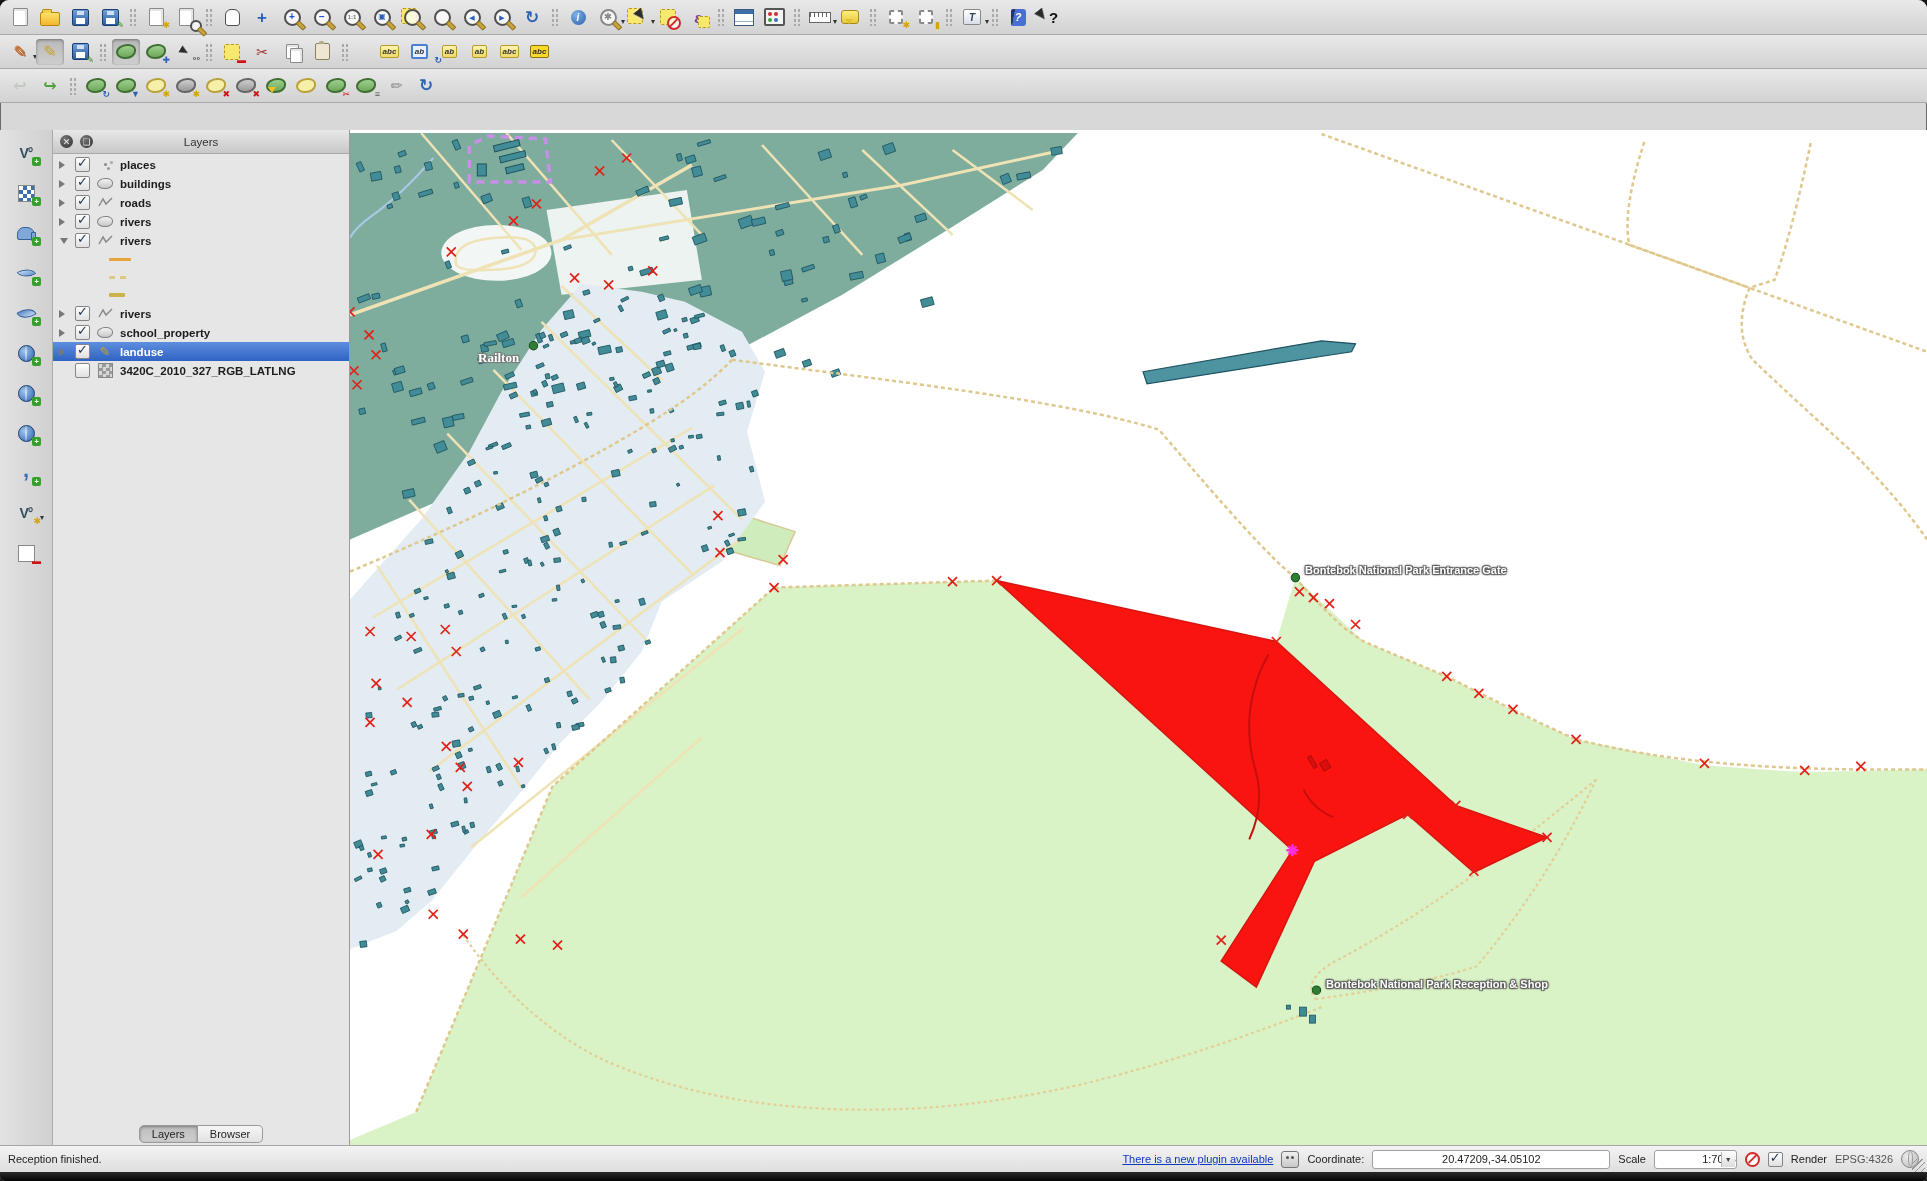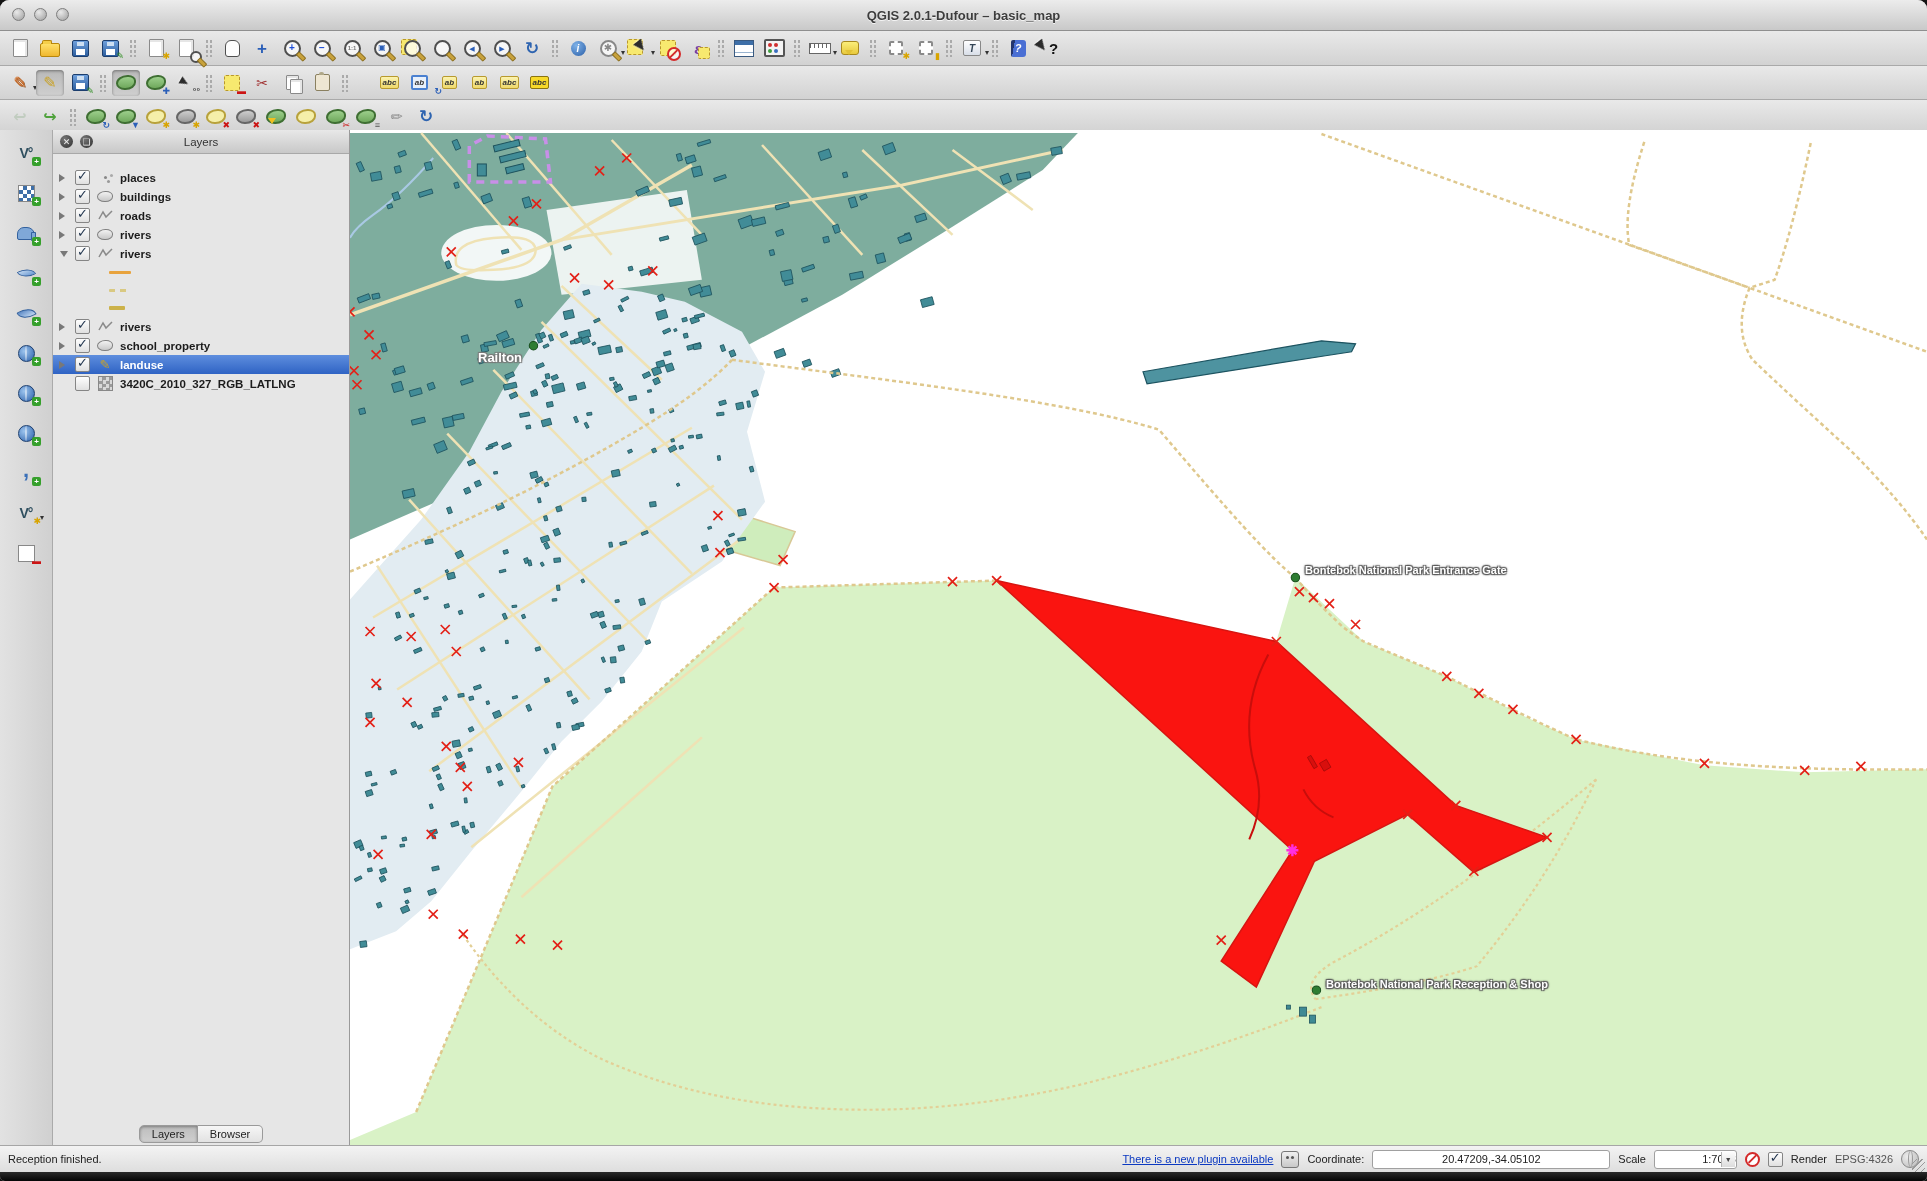--- a/index.html
+++ b/index.html
@@ -88,21 +88,21 @@
   .main{display:flex;position:absolute;top:130px;left:0;right:0;bottom:35px;}
   .dock{width:52px;background:linear-gradient(90deg,#e2e2e2,#d0d0d0);border-right:1px solid #aaa;
     display:flex;flex-direction:column;align-items:center;padding-top:10px;gap:14px;}
   .dock .tbi{width:30px;height:26px;}
   .layers-panel{width:296px;background:#e6e6e6;border-right:1px solid #9a9a9a;position:relative;display:flex;flex-direction:column;}
   .panel-header{height:23px;background:linear-gradient(#e8e8e8,#c8c8c8);border-bottom:1px solid #a8a8a8;
     display:flex;align-items:center;position:relative;}
   .panel-title{position:absolute;left:0;right:0;text-align:center;font-size:11.5px;color:#333;}
   .ph-btn{width:13px;height:13px;border-radius:50%;background:radial-gradient(circle at 35% 30%,#777,#2e2e2e);
     color:#eee;font-size:9px;display:flex;align-items:center;justify-content:center;margin-left:7px;z-index:2;font-weight:bold;}
-  .layers-list{padding-top:14px;flex:1;}
+  .layers-list{padding-top:1px;flex:1;}
   .lrow{display:flex;align-items:center;height:19px;padding-left:6px;gap:6px;}
   .lrow .spacer{width:10px;flex:none;display:flex;justify-content:center;}
   .tri-r{width:0;height:0;border:4px solid transparent;border-left:6px solid #787878;}
   .tri-d{width:0;height:0;border:4px solid transparent;border-top:6px solid #787878;margin-top:4px;}
   .cb{width:13px;height:13px;background:linear-gradient(#fefefe,#e0e0e0);border:1px solid #858585;border-radius:2px;position:relative;flex:none;}
   .cb.on:after{content:"✓";position:absolute;left:1px;top:-3px;font-size:13px;font-weight:bold;color:#23364f;}
   .ltype{width:18px;display:flex;align-items:center;justify-content:center;flex:none;}
   .lt-pt{width:3px;height:3px;border-radius:50%;background:#888;box-shadow:6px -2px 0 #aaa,3px 4px 0 #999;}
   .lt-poly{width:14px;height:9px;border:1px solid #808080;background:linear-gradient(#f2f2f2,#c8c8c8);border-radius:55% 45% 50% 50%;}
   .lname{font-size:11.5px;font-weight:bold;color:#1c1c1c;white-space:nowrap;}
@@ -113,21 +113,21 @@
   .panel-tabs{position:absolute;bottom:3px;left:0;right:0;display:flex;justify-content:center;gap:0;}
   .ptab{font-size:11px;color:#222;padding:2px 12px;border:1px solid #9a9a9a;background:linear-gradient(#f6f6f6,#e2e2e2);}
   .ptab:first-child{border-radius:5px 0 0 5px;}
   .ptab:last-child{border-radius:0 5px 5px 0;border-left:none;}
   .ptab.active{background:linear-gradient(#bdbdbd,#cfcfcf);box-shadow:inset 0 1px 3px rgba(0,0,0,.35);}
   
   .map-area{flex:1;position:relative;background:#fff;overflow:hidden;}
   #map-svg{position:absolute;inset:0;}
   .map-label{position:absolute;color:#fff;font-size:11px;font-weight:bold;white-space:nowrap;
     text-shadow:-1px -1px 1px #5a5a5a,1px -1px 1px #5a5a5a,-1px 1px 1px #5a5a5a,1px 1px 1px #5a5a5a,0 0 3px #444;}
-  .map-label.big{font-size:13px;text-shadow:-1px -1px 1px #777,1px -1px 1px #777,-1px 1px 1px #777,1px 1px 1px #777;}
+  .map-label.big{font-size:13px;text-shadow:-1px -1px 1px #777,1px -1px 1px #777,-1px 1px 1px #777,1px 1px 1px #777;font-family:Liberation Serif, serif;}
   
   .statusbar{position:absolute;left:0;right:0;bottom:9px;height:26px;background:linear-gradient(#f3f3f3,#dedede);
     border-top:1px solid #a6a6a6;display:flex;align-items:center;font-size:11px;color:#222;padding:0 8px;gap:8px;}
   .sb-msg{flex:none;}
   .sb-link{margin-left:auto;color:#0b39c1;text-decoration:underline;}
   .sb-field{background:#fff;border:1px solid #a0a0a0;border-radius:3px;height:17px;display:flex;align-items:center;justify-content:flex-end;}
   .coord{width:236px;justify-content:center;}
   .scalebox{width:76px;padding-left:5px;position:relative;}
   .scalebox .dd{position:absolute;right:1px;top:1px;bottom:1px;width:13px;background:linear-gradient(#fdfdfd,#dcdcdc);
     border-left:1px solid #b5b5b5;display:flex;align-items:center;justify-content:center;font-size:7px;color:#444;}
@@ -139,28 +139,20 @@
   .globe-st:after{content:"";position:absolute;left:6px;top:0;width:3px;height:100%;border-left:1px solid #999;border-right:1px solid #999;border-radius:50%;}
   .epsg{color:#555;}
   .grip{width:13px;height:13px;background:repeating-linear-gradient(135deg,transparent 0 3px,#9a9a9a 3px 4px);margin-left:2px;}
   .bottom-edge{position:absolute;left:0;right:0;bottom:0;height:9px;background:linear-gradient(#2a2a2a,#050505);}
 </style>
 </head>
 <body>
 
 <div class="window">
 
-  <div class="titlebar">
-    <div class="lights">
-      <span class="light"></span>
-      <span class="light"></span>
-      <span class="light"></span>
-    </div>
-    <span class="title">QGIS 2.0.1-Dufour – basic_map</span>
-  </div>
 
   <div class="toolbar" id="tb1">
       <span class="tbi">
         <i class="page"></i>
       </span>
       <span class="tbi">
         <i class="folder"></i>
       </span>
       <span class="tbi">
         <i class="floppy"></i>

